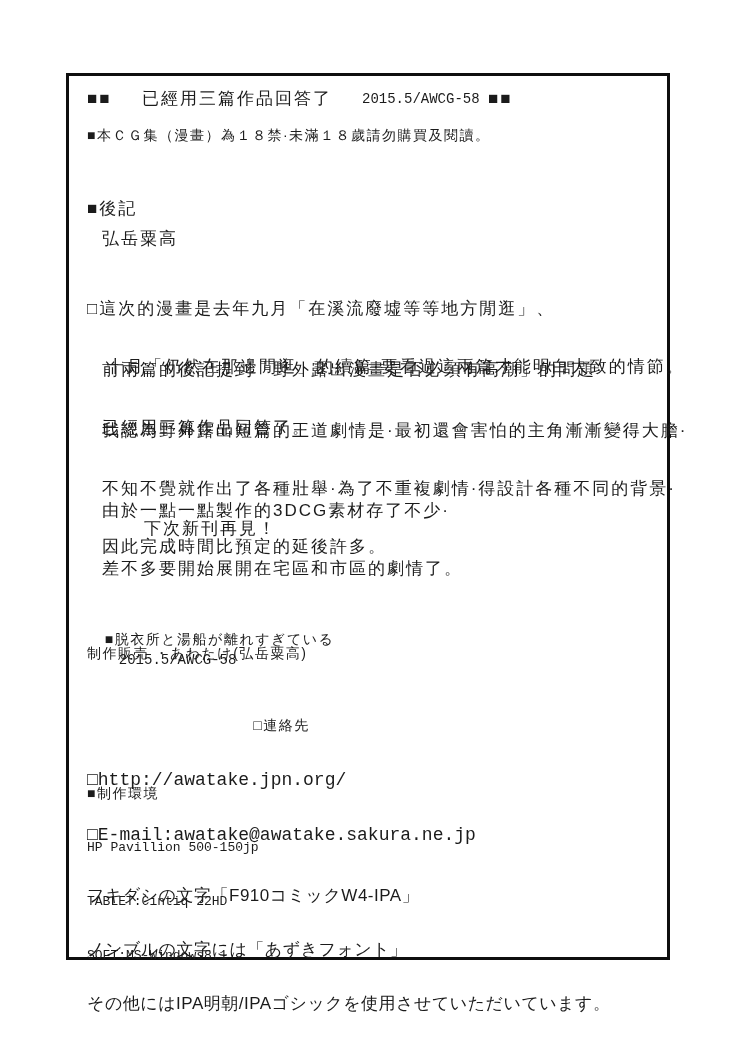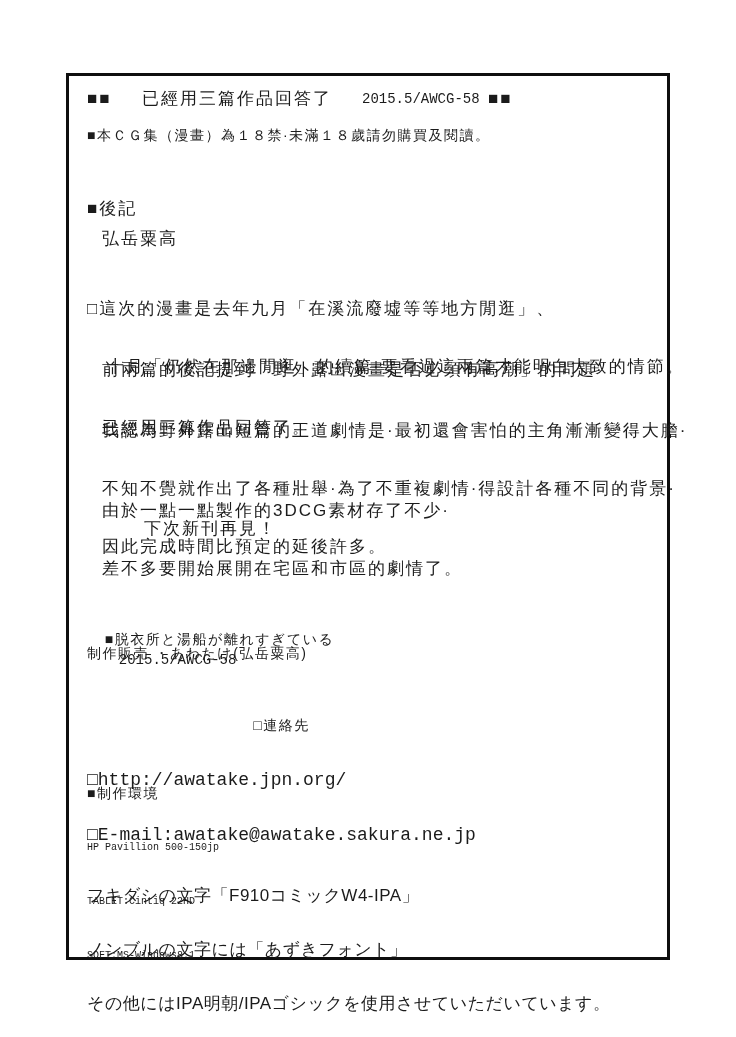--- a/index.html
+++ b/index.html
@@ -11,21 +11,21 @@
   .frame{
     position:absolute;left:66px;top:73px;width:604px;height:887px;
     border:3px solid #0e0e0e;box-sizing:border-box;background:#ffffff;
   }
   .abs{position:absolute;white-space:pre;}
   .cjk{font-size:17px;letter-spacing:2px;line-height:22px;}
   .cjk-sm{font-size:14px;letter-spacing:1.5px;line-height:21px;}
   .cjk-xs{font-size:17px;letter-spacing:0.5px;line-height:18px;}
   .mono{font-family:Liberation Mono, monospace;letter-spacing:0;}
   .m14{font-size:18px;line-height:19px;}
-  .m13{font-size:10px;line-height:18px;}
+  .m13{font-size:13px;line-height:18px;}
   .pline{display:block;}
 </style>
 </head>
 <body>
 
 <div class="frame">
 
   <div class="abs" style="left:0;top:12px;width:100%;height:24px;">
     <span class="abs cjk" style="left:18px;top:0;">■■</span>
     <span class="abs cjk" style="left:73px;top:0;">已經用三篇作品回答了</span>

